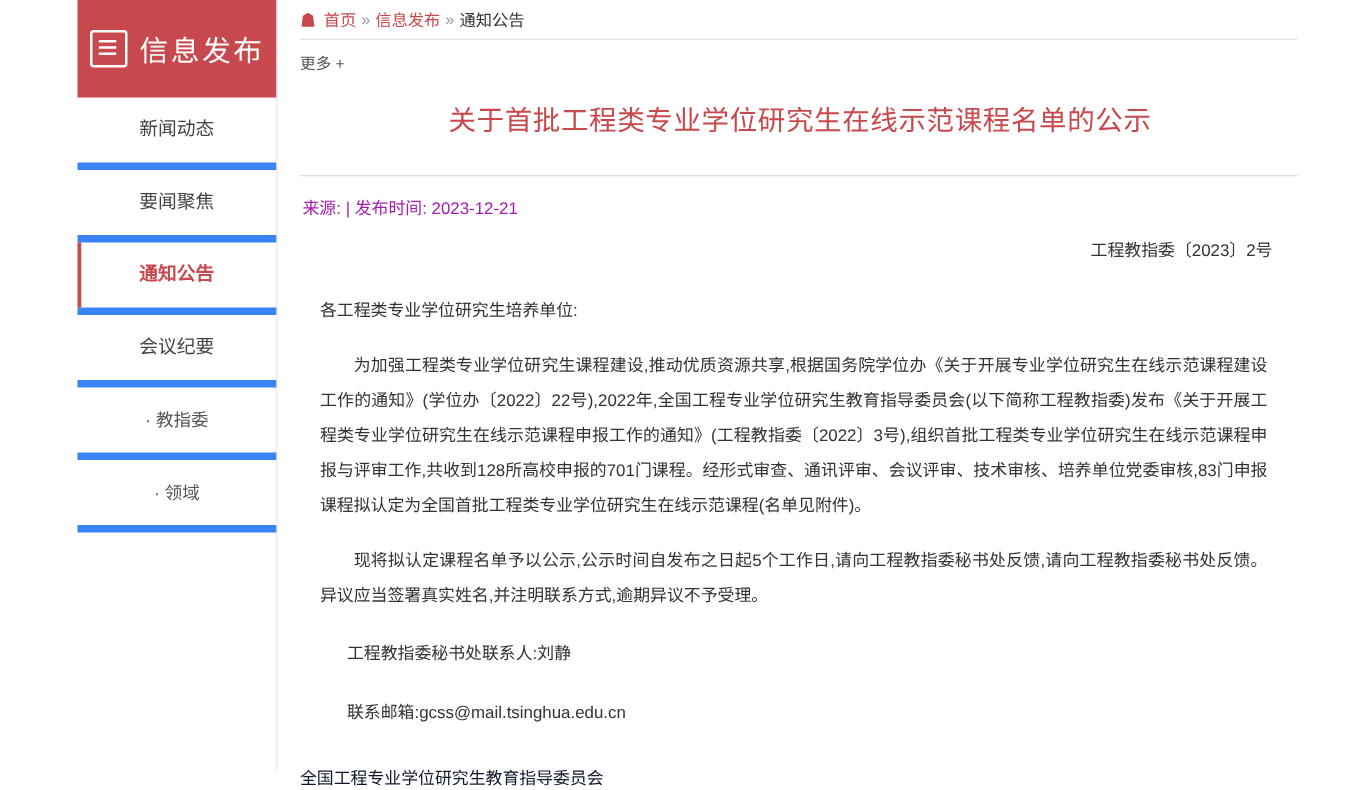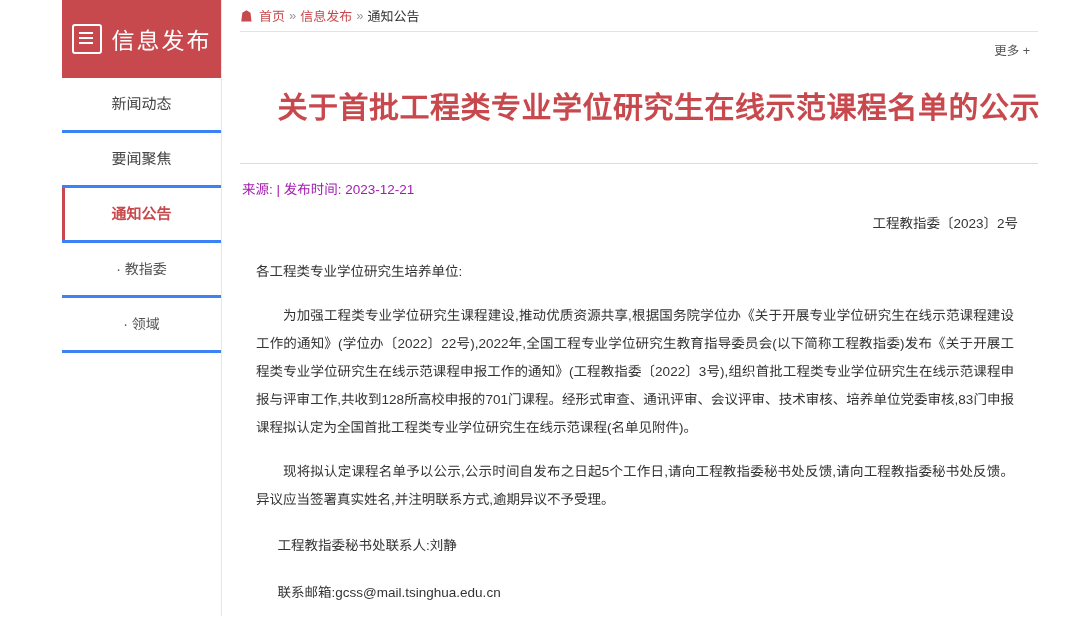--- a/index.html
+++ b/index.html
@@ -67,21 +67,21 @@
     list-style: none;
     margin: 0;
     padding: 0;
   }
   .sidebar-menu li {
     height: 52px;
     line-height: 52px;
     text-align: center;
     font-size: 15px;
     color: #444444;
-    border-bottom: 3px solid #3b82f6;
+    border-bottom: 6px solid #3b82f6;
     cursor: pointer;
     position: relative;
   }
   .sidebar-menu li.active {
     color: #c8494d;
     font-weight: bold;
   }
   .sidebar-menu li.active::before {
     content: "";
     position: absolute;
@@ -128,31 +128,31 @@
   }
   .breadcrumb .current {
     color: #333333;
   }
   .breadcrumb-rule {
     margin-top: 6px;
     border-bottom: 1px solid #e3e3e3;
     width: 798px;
   }
   .more-link {
-    text-align: right;
+    text-align: left;
     font-size: 12.5px;
     color: #555555;
     padding: 8px 10px 0 0;
     cursor: pointer;
   }
   .article-title {
-    text-align: right;
-    color: #c8494d;
-    font-size: 30px;
-    font-weight: bold;
+    text-align: center;
+    color: #c8494d;
+    font-size: 22px;
+    font-weight: normal;
     padding: 4px 0 16px 0;
     letter-spacing: 0.5px;
   }
   .title-rule {
     border-bottom: 1px solid #dcdcdc;
     width: 798px;
   }
   .meta {
     font-size: 13.5px;
     color: #a21caf;
@@ -204,20 +204,21 @@
 
   <aside class="sidebar">
     <div class="sidebar-header">
       <span class="brand-icon"></span>
       <span class="sidebar-title">信息发布</span>
     </div>
     <ul class="sidebar-menu">
       <li><span>新闻动态</span></li>
       <li><span>要闻聚焦</span></li>
       <li class="active"><span>通知公告</span></li>
+      <li><span>会议纪要</span></li>
       <li class="sub"><span>· 教指委</span></li>
       <li class="sub"><span>· 领域</span></li>
     </ul>
   </aside>
 
   <main class="content">
 
     <nav class="breadcrumb">
       <span class="home-icon">☗</span>
       <a href="#">首页</a>

